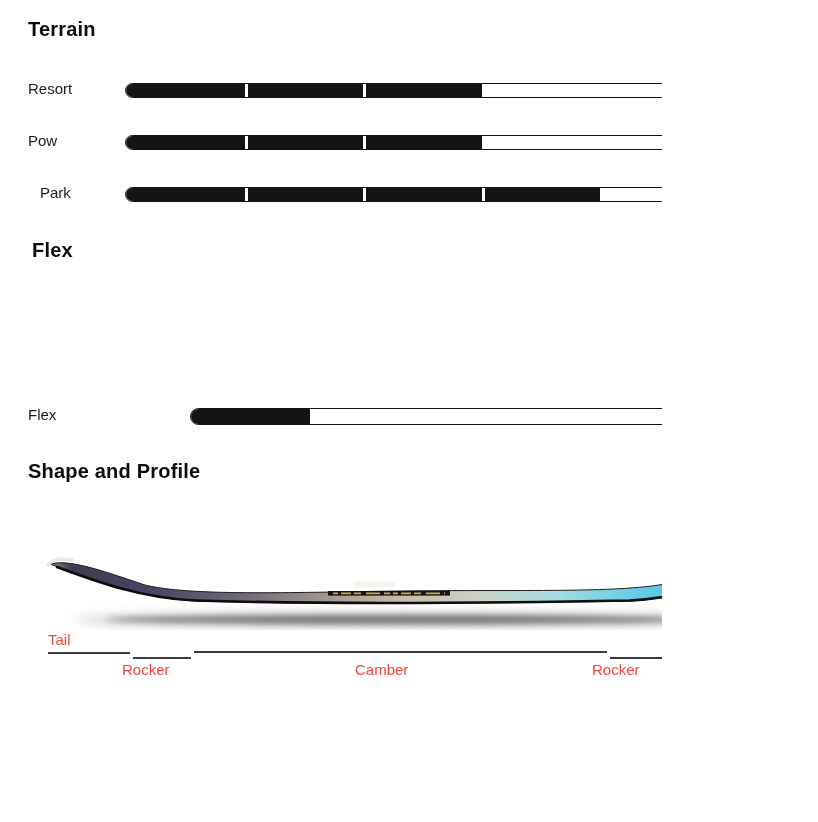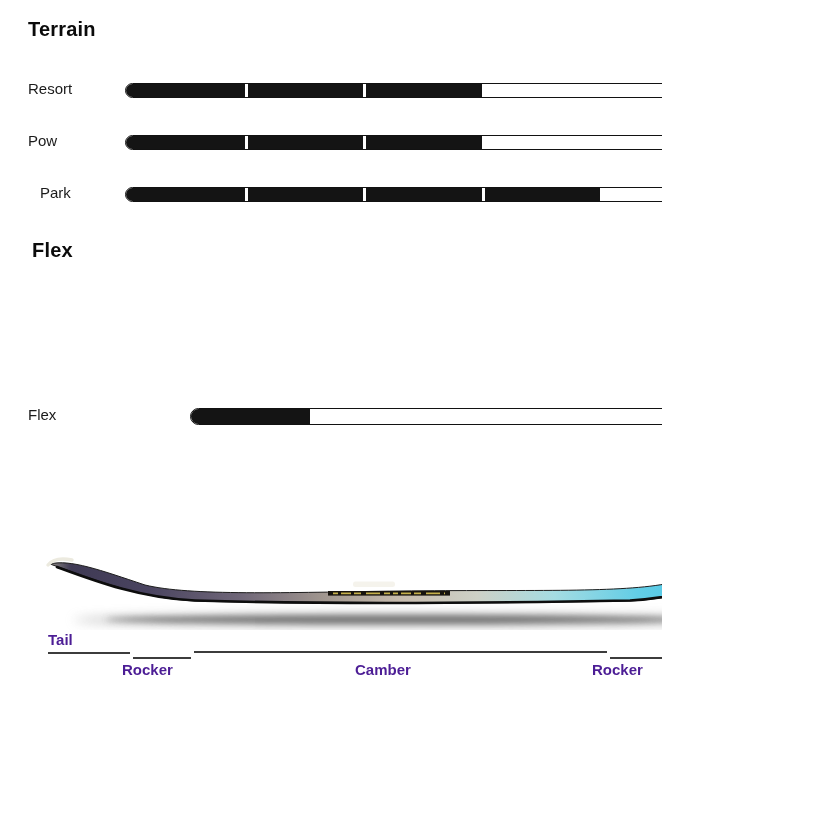--- a/index.html
+++ b/index.html
@@ -14,21 +14,21 @@
   .bar-tick{position:absolute;top:0;bottom:0;width:3px;background:#ffffff;}
   .t20{left:20%;} .t40{left:40%;} .t60{left:60%;} .t80{left:80%;}
   .big-rating{position:absolute;left:30px;top:288px;font-size:82px;font-weight:700;
        color:#0c0c0c;line-height:1;letter-spacing:-2px;}
   .para{position:absolute;font-size:17px;color:#181818;}
   .flex-para{left:197px;top:307px;width:560px;line-height:27px;}
   .shape-para{left:45px;top:724px;width:748px;line-height:28.5px;}
   .soft-bar{left:190px;top:408px;width:595px;height:17px;border-radius:10px;}
   .board-svg{position:absolute;left:45px;top:548px;}
   .diag-line{position:absolute;height:2px;background:#3c3c3c;}
-  .diag-label{position:absolute;font-size:15px;color:#4c1d95;font-weight:bold;}
+  .diag-label{position:absolute;font-size:15px;color:#ef4444;}
   .diag-label.center{width:90px;}
 </style>
 </head>
 <body>
 
 <div class="page">
 
   <div class="h2" style="left:28px;top:18px;">Terrain</div>
 
   <div class="row-label" style="left:28px;top:80px;">Resort</div>
@@ -63,20 +63,21 @@
 
   <div class="h2" style="left:32px;top:239px;">Flex</div>
 
 
 
   <div class="row-label" style="left:28px;top:406px;">Flex</div>
   <div class="bar soft-bar">
     <div class="bar-fill" style="width: 20%;"></div>
   </div>
 
+  <div class="h2" style="left:28px;top:460px;">Shape and Profile</div>
 
   <svg class="board-svg" width="710" height="82" viewBox="0 0 710 82">
     <defs>
       <linearGradient id="deckGrad" x1="0" y1="0" x2="1" y2="0">
         <stop offset="0" stop-color="#8f8a84"></stop>
         <stop offset="0.03" stop-color="#3f3a54"></stop>
         <stop offset="0.14" stop-color="#4a4460"></stop>
         <stop offset="0.27" stop-color="#6f6678"></stop>
         <stop offset="0.39" stop-color="#a0968f"></stop>
         <stop offset="0.50" stop-color="#c6bbae"></stop>

